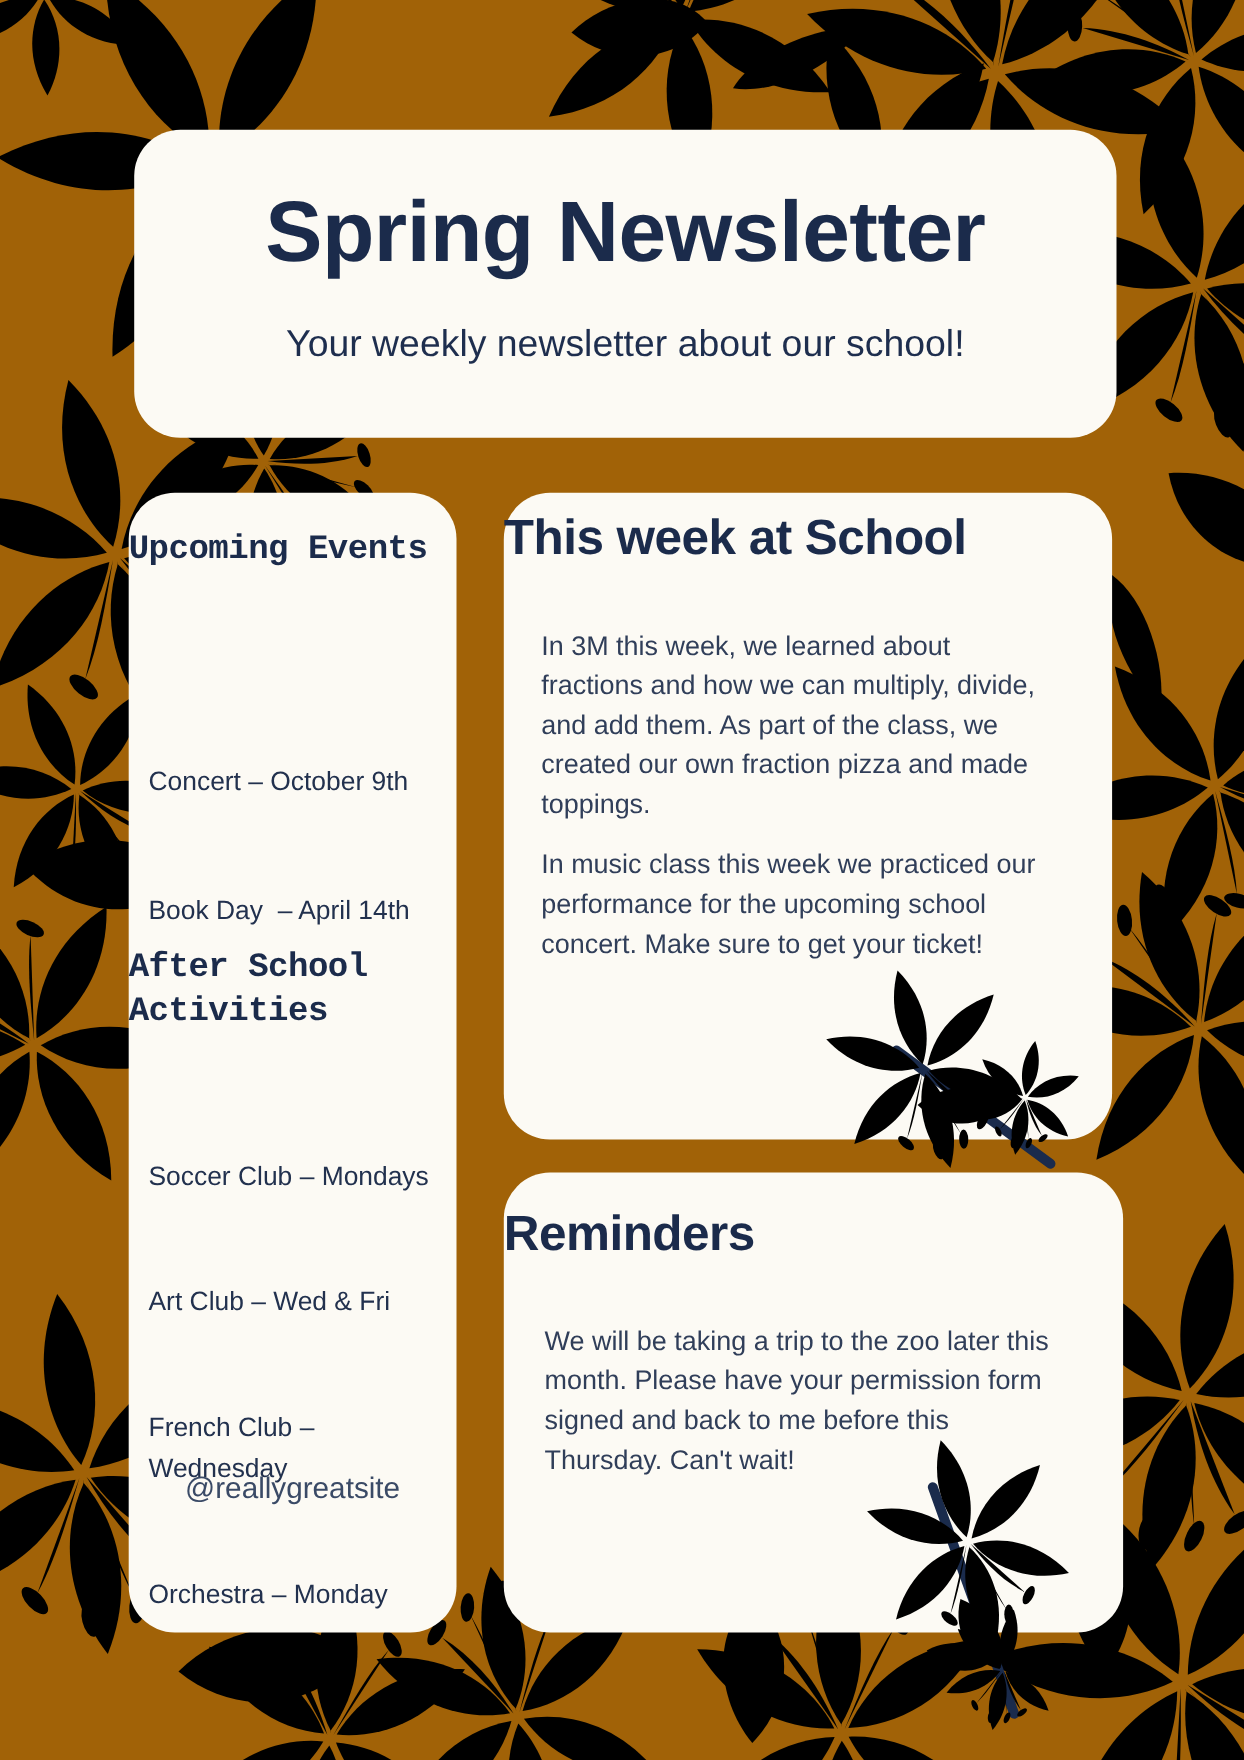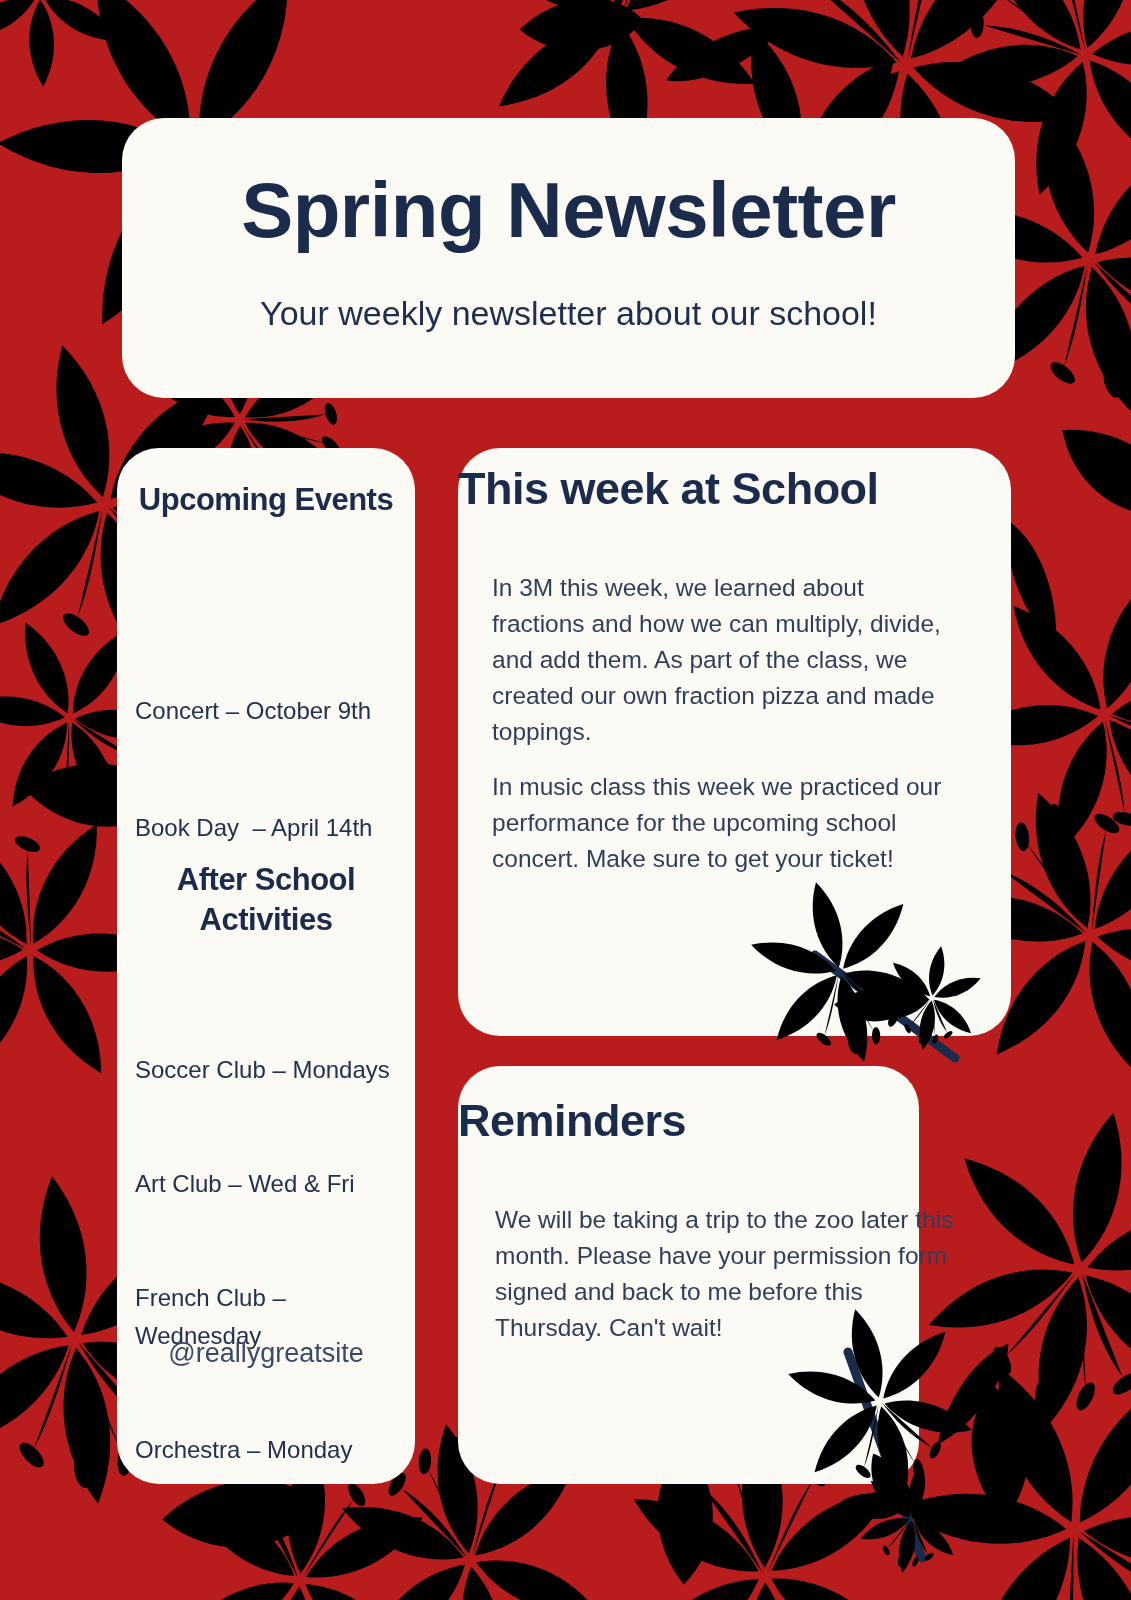--- a/index.html
+++ b/index.html
@@ -1,37 +1,37 @@
 <!DOCTYPE html>
 <html><head>
 <meta charset="utf-8">
 <style>
   html,body{margin:0;padding:0;background:#f8e1de;}
   .page{
     position:relative;width:1131px;height:1600px;overflow:hidden;
-    background:#b91c1c;
+    background:#a16207;
     font-family:"Liberation Sans", sans-serif;
   }
   
   .fl{position:absolute;overflow:visible;pointer-events:none;transform-origin:center;}
   
   .card{position:absolute;background:#fcfaf4;border-radius:42px;z-index:2;}
   .header-card{left:122px;top:118px;width:893px;height:280px;}
   .sidebar-card{left:117px;top:448px;width:298px;height:1036px;}
   .week-card{left:458px;top:448px;width:553px;height:588px;}
-  .reminders-card{left:458px;top:1066px;width:461px;height:418px;}
+  .reminders-card{left:458px;top:1066px;width:553px;height:418px;padding-left:10px;}
   .overlay{z-index:3;}
   
   .navy-h{color:#1b2b4b;font-weight:800;letter-spacing:-0.5px;}
   .title{position:absolute;left:0;top:48px;width:100%;text-align:center;
          font-size:78px;line-height:1.15;margin:0;}
   .subtitle{position:absolute;left:0;top:176px;width:100%;text-align:center;
             font-size:34px;font-weight:400;color:#1e2e4e;margin:0;}
-  .sb-h{position:absolute;left:0;width:100%;text-align:center;
-        font-size:31px;line-height:1.28;margin:0;}
+  .sb-h{position:absolute;left:0;width:100%;text-align:left;
+        font-size:31px;line-height:1.28;margin:0;font-family:Liberation Mono, monospace;}
   .sb-list{position:absolute;left:18px;right:4px;margin:0;padding:0;list-style:none;
            font-size:24px;line-height:39px;color:#22314e;white-space:pre-wrap;}
   .sb-handle{position:absolute;left:0;width:100%;text-align:center;
              font-size:27px;color:#3a4a66;}
   .main-h{position:absolute;left:0;width:100%;
           font-size:45px;line-height:1.2;margin:0;}
   .body-p{position:absolute;margin:0;font-size:24.5px;line-height:36px;color:#303e59;}
   .week-p1{left:34px;top:122px;width:452px;}
   .week-p2{left:34px;top:321px;width:452px;}
   .rem-h{top:28px;}

